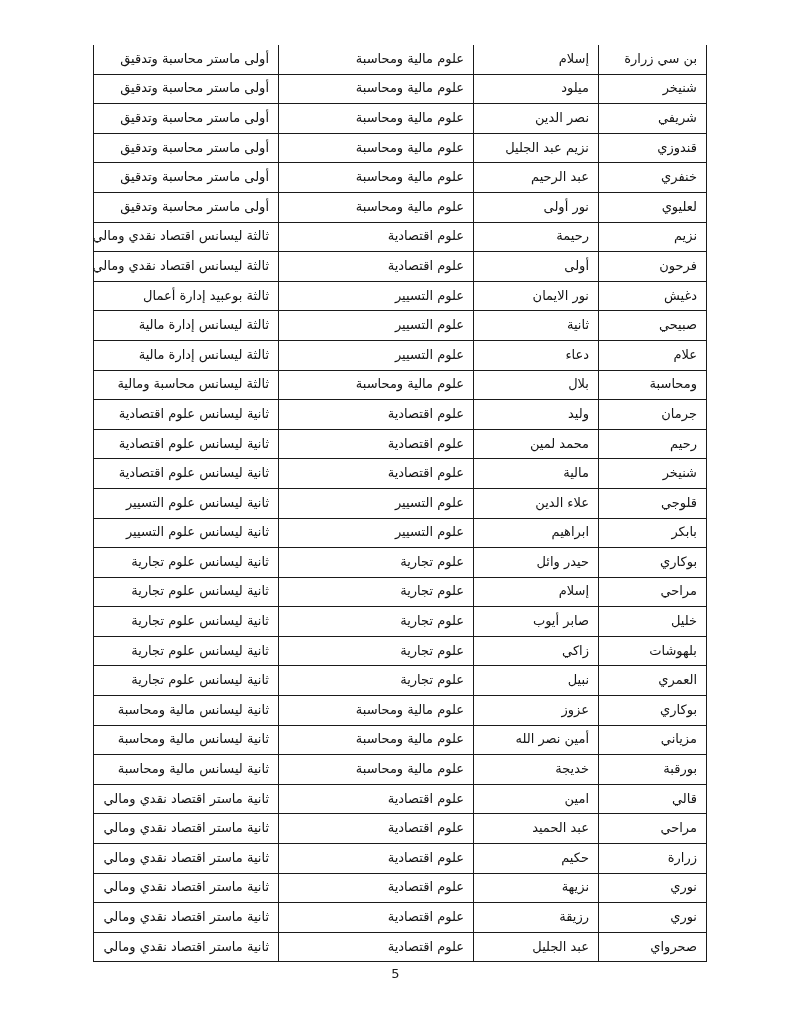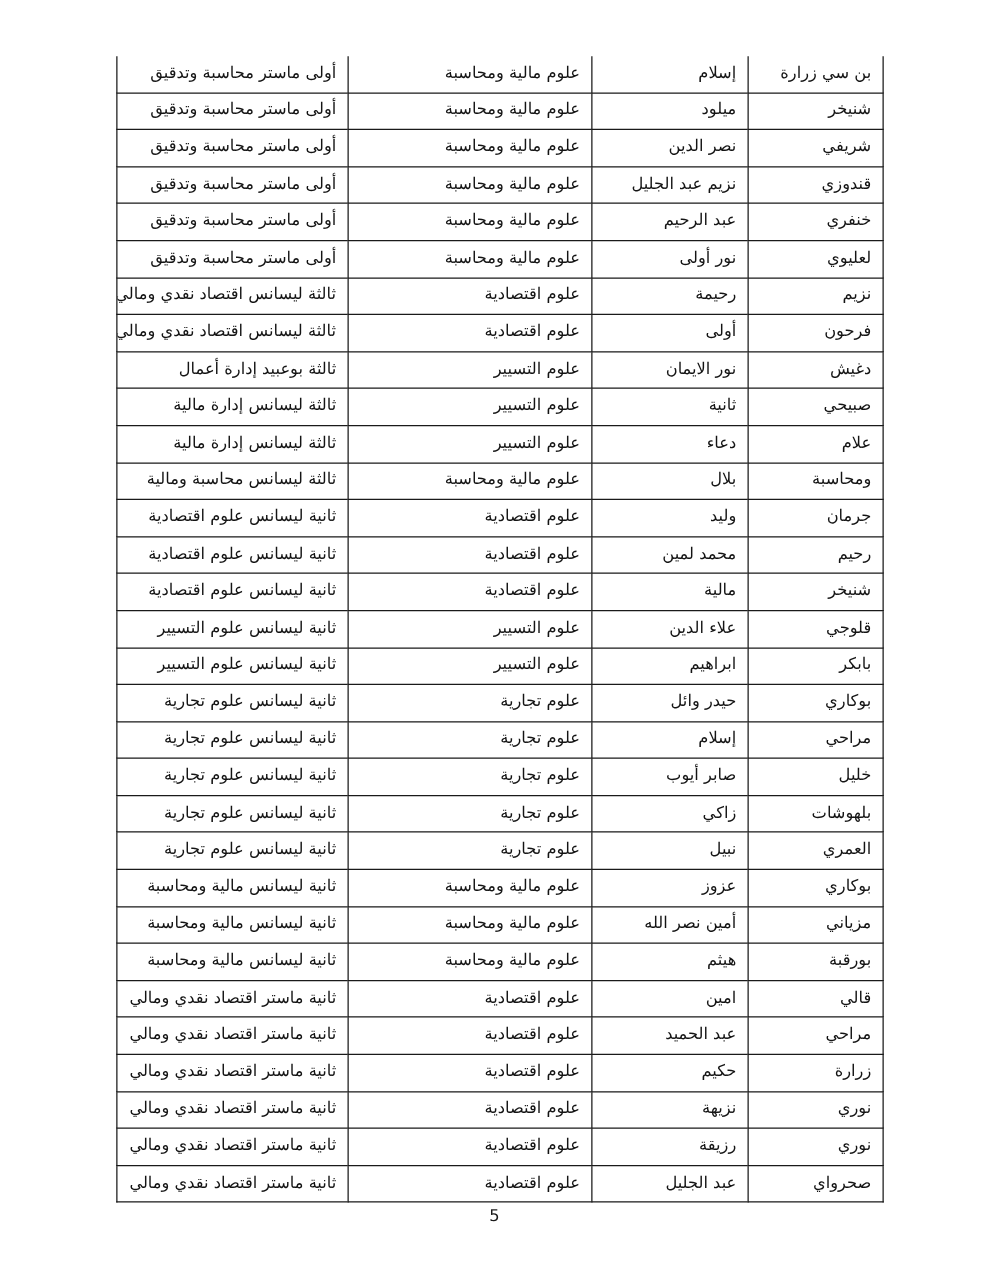--- a/index.html
+++ b/index.html
@@ -208,21 +208,21 @@
       <td>ثانية ليسانس مالية ومحاسبة</td>
     </tr>
         <tr>
       <td>مزياني</td>
       <td>أمين نصر الله</td>
       <td>علوم مالية ومحاسبة</td>
       <td>ثانية ليسانس مالية ومحاسبة</td>
     </tr>
         <tr>
       <td>بورقبة</td>
-      <td>هيثم</td>
+      <td>خديجة</td>
       <td>علوم مالية ومحاسبة</td>
       <td>ثانية ليسانس مالية ومحاسبة</td>
     </tr>
         <tr>
       <td>قالي</td>
       <td>امين</td>
       <td>علوم اقتصادية</td>
       <td>ثانية ماستر اقتصاد نقدي ومالي</td>
     </tr>
         <tr>

